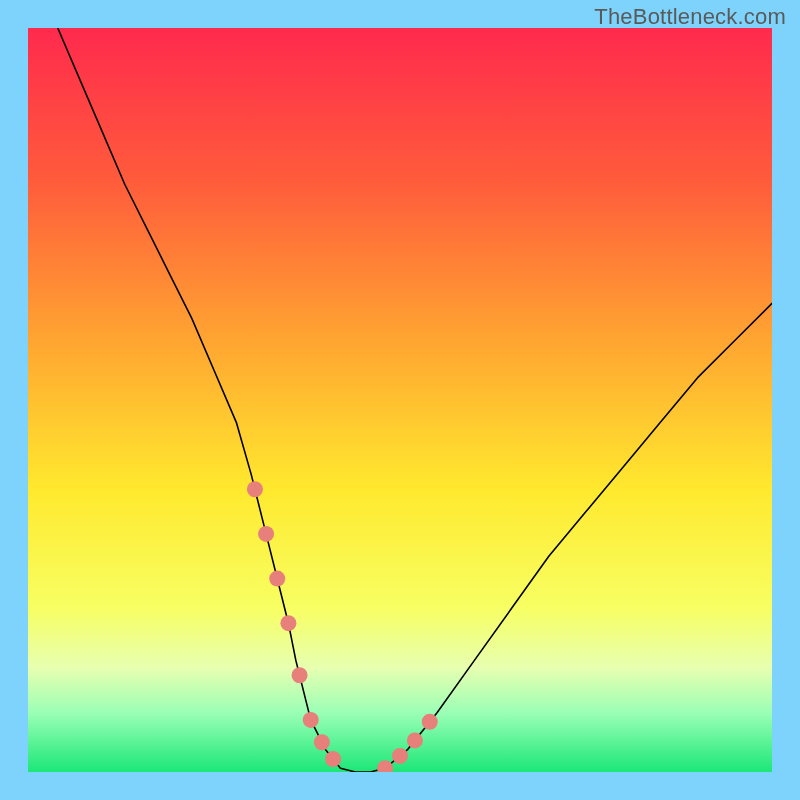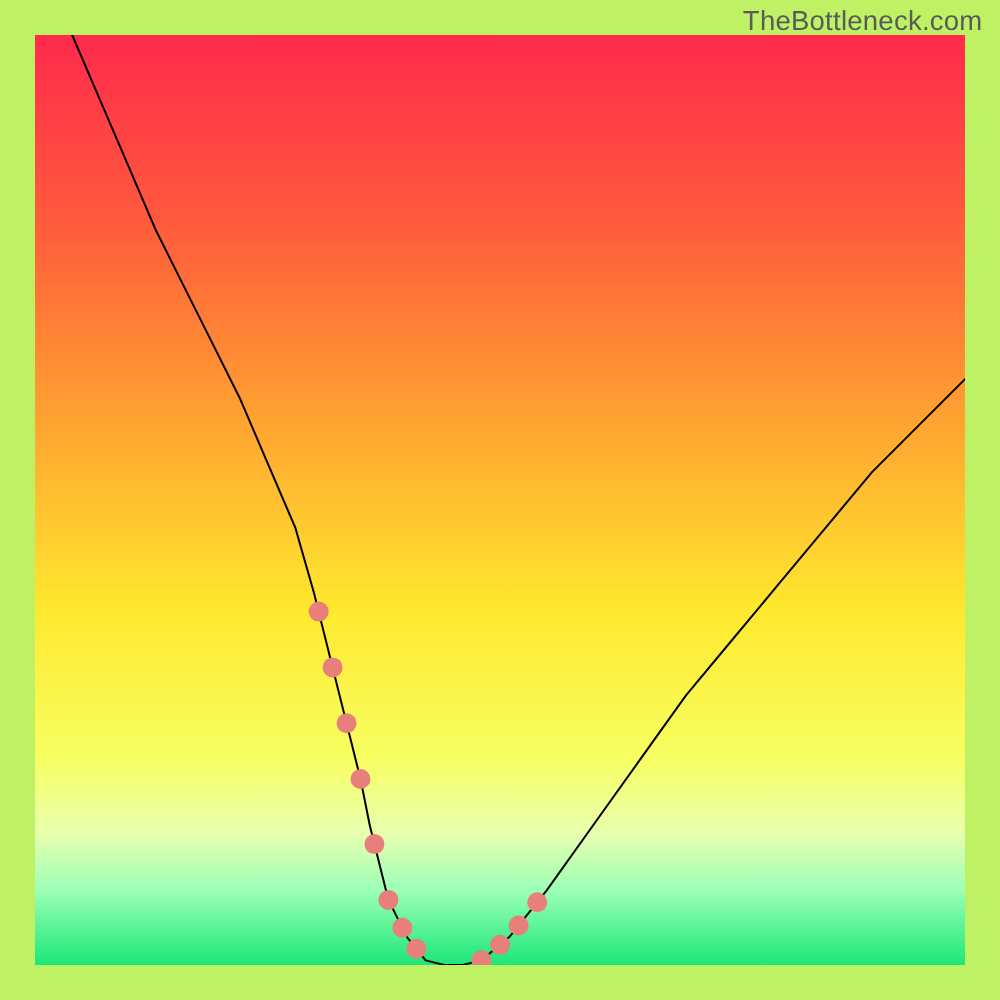--- a/index.html
+++ b/index.html
@@ -8,21 +8,21 @@
     width: 800px;
     height: 800px;
     background: #000000;
     font-family: Arial, Helvetica, sans-serif;
     overflow: hidden;
   }
   .outer {
     position: relative;
     width: 800px;
     height: 800px;
-    background: #bef264;
+    background: #7dd3fc;
   }
   .watermark {
     position: absolute;
     top: 4px;
     right: 14px;
     color: #5a5a5a;
     font-size: 22px;
     font-weight: 400;
     letter-spacing: 0.2px;
     z-index: 20;

